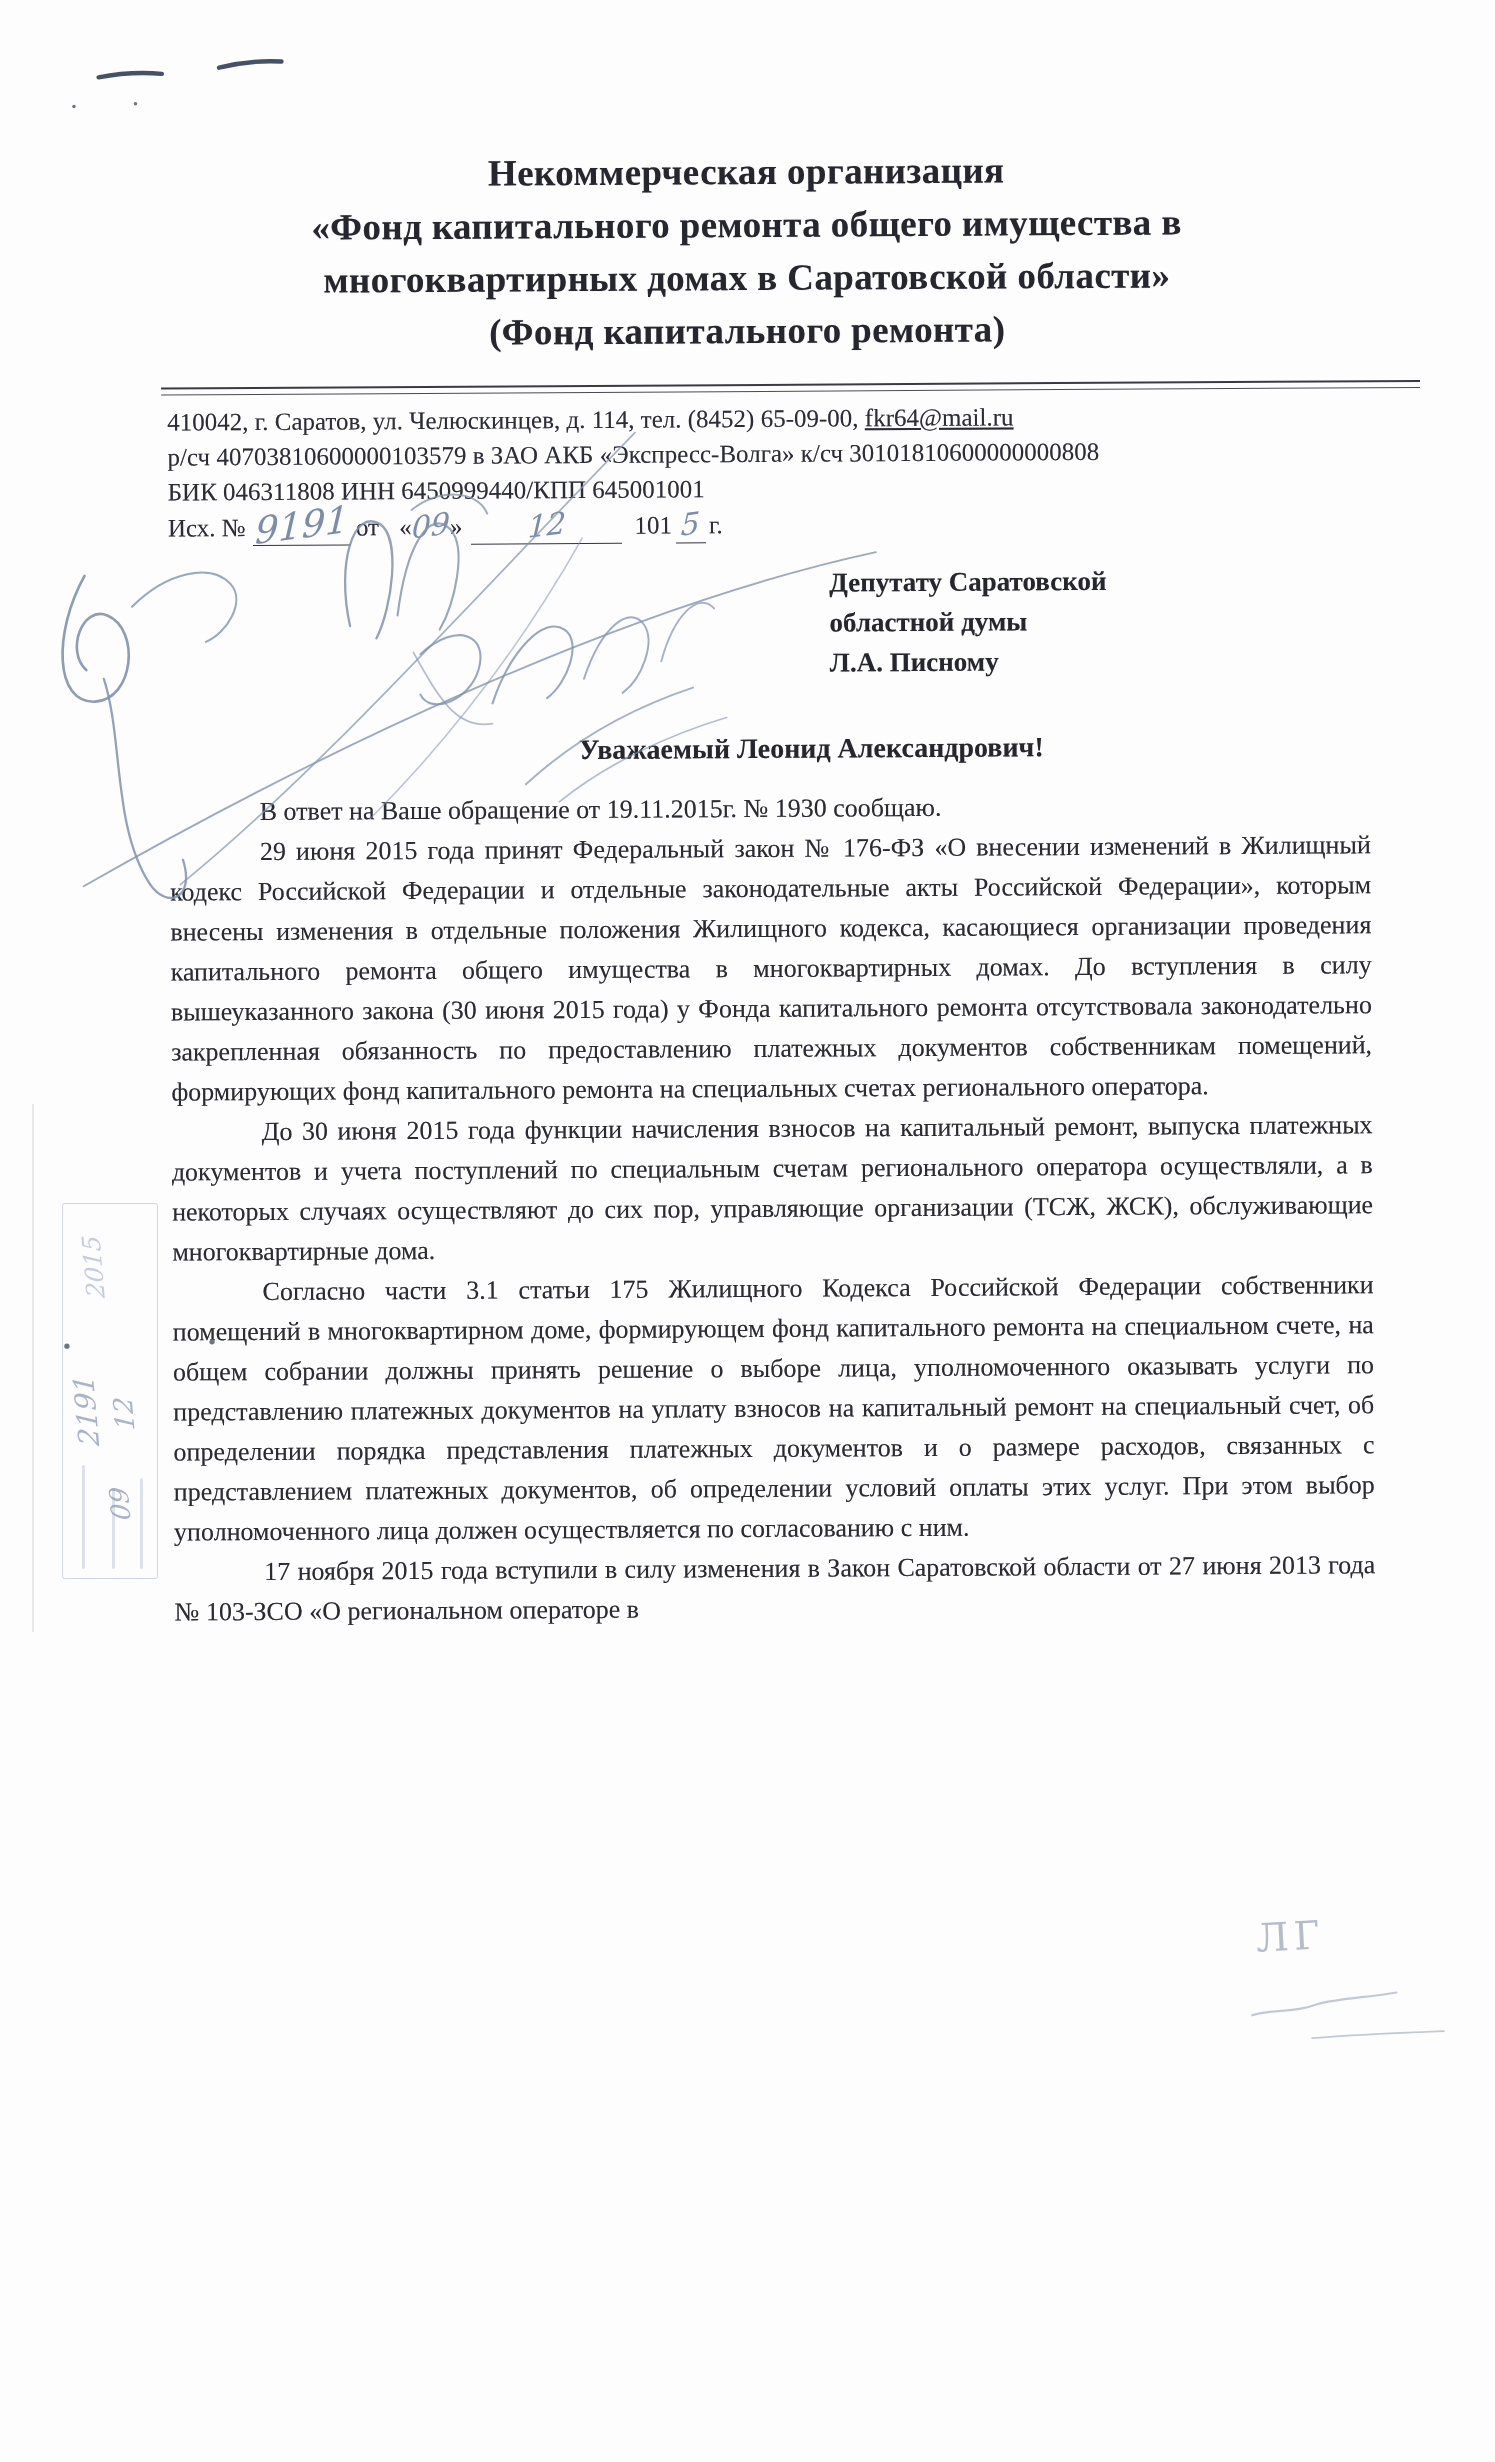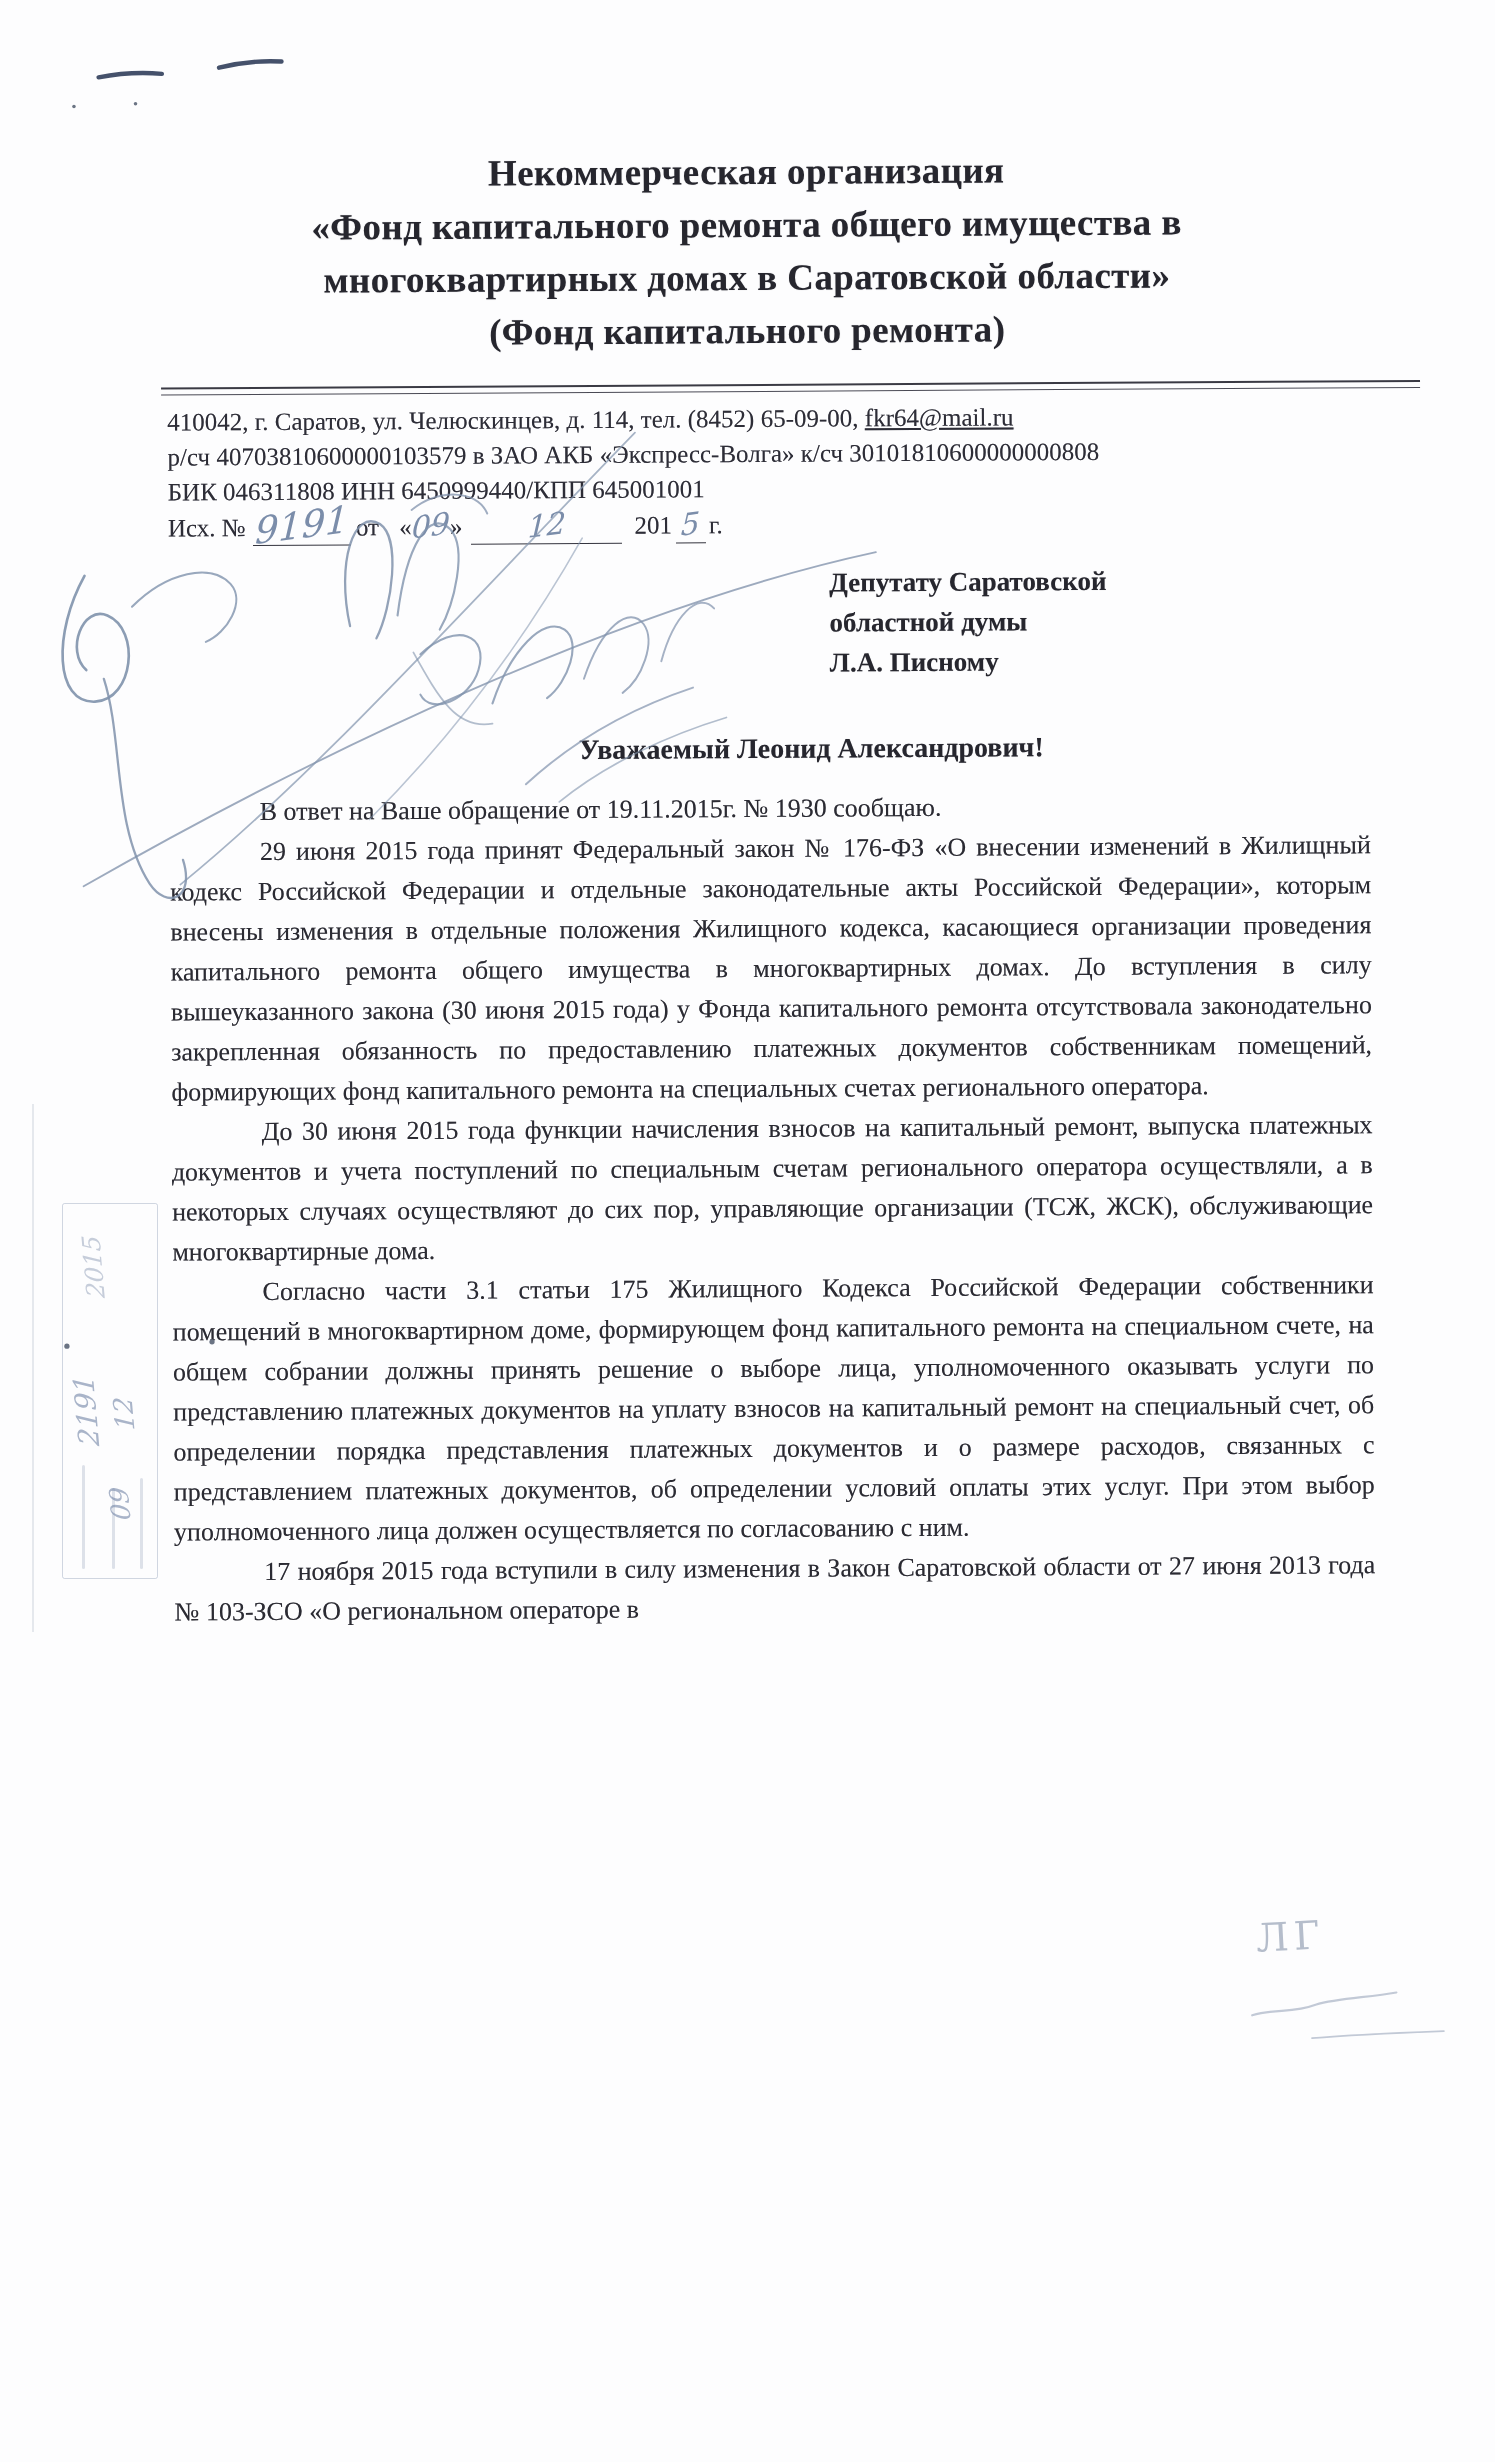--- a/index.html
+++ b/index.html
@@ -80,21 +80,21 @@
     </div>
 
     <div class="rule"></div>
 
     <div class="contact">
       <div><span>410042, г. Саратов, ул. Челюскинцев, д. 114, тел. (8452) 65-09-00, </span><span class="email">fkr64@mail.ru</span></div>
       <div>р/сч 40703810600000103579 в ЗАО АКБ «Экспресс-Волга» к/сч 30101810600000000808</div>
       <div>БИК 046311808 ИНН 6450999440/КПП 645001001</div>
       <div class="outgoing">
         <span>Исх. №</span><span class="blank num"><span class="hw big">9191</span></span><span>от</span>
-        <span style="margin-left:14px">«</span><span class="hw day">09</span><span>»</span><span class="blank month"><span class="hw day">12</span></span><span>201</span><span class="blank yd"><span class="hw day">5</span></span><span>г.</span>
+        <span style="margin-left:14px">«</span><span class="hw day">09</span><span>»</span><span class="blank month"><span class="hw day">12</span></span><span>101</span><span class="blank yd"><span class="hw day">5</span></span><span>г.</span>
       </div>
     </div>
 
     <div class="addressee">
       <div>Депутату Саратовской</div>
       <div>областной думы</div>
       <div>Л.А. Писному</div>
     </div>
 
     <div class="salutation">Уважаемый Леонид Александрович!</div>

